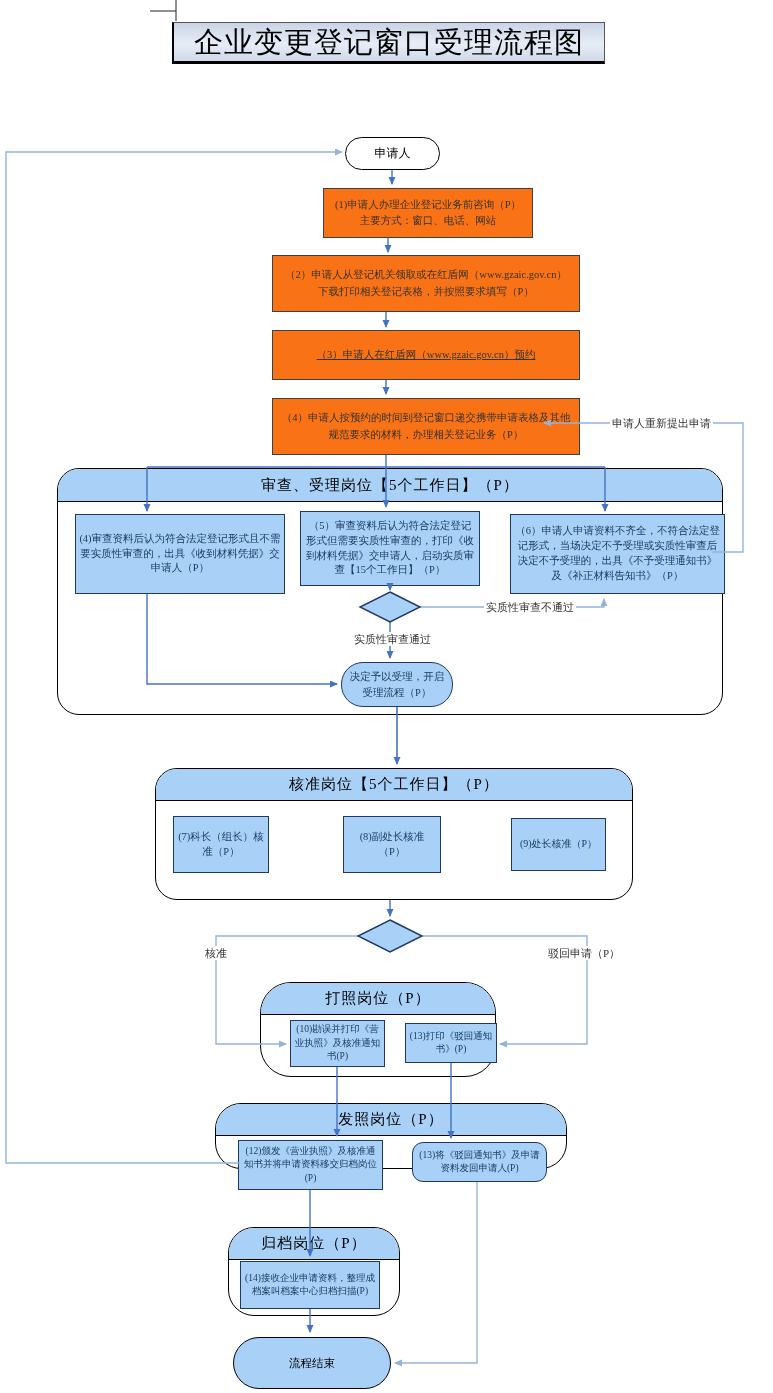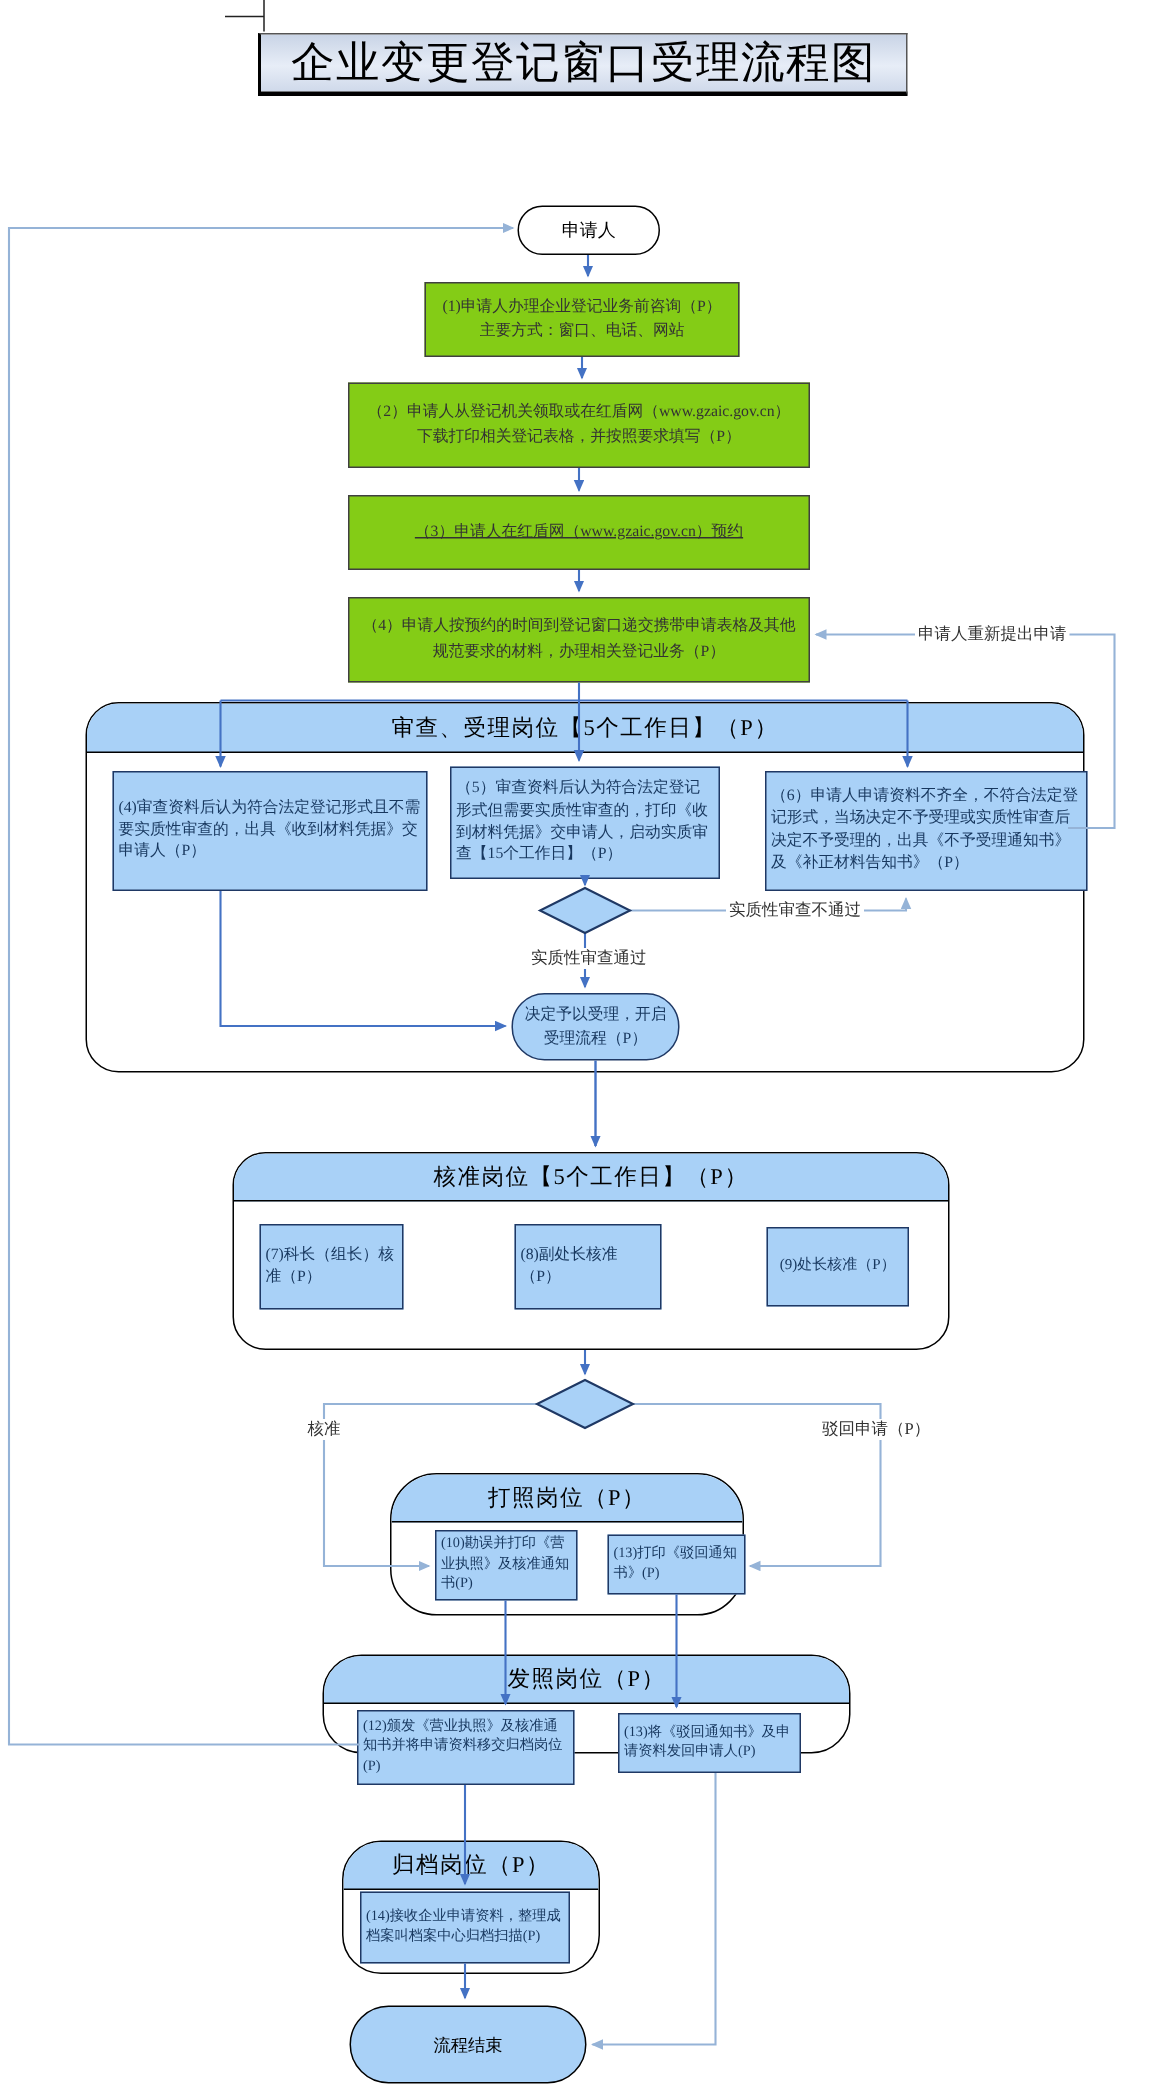--- a/index.html
+++ b/index.html
@@ -15,37 +15,37 @@
     font-size:29px;line-height:38px;text-align:center;letter-spacing:1px;white-space:nowrap;
   }
   .oval{
     position:absolute;z-index:2;display:flex;align-items:center;justify-content:center;
     text-align:center;box-sizing:border-box;
   }
   .start-oval{border:1.2px solid #000;border-radius:17px;background:#fff;font-size:12px;}
   .accept-oval{border:1.4px solid #1f3864;border-radius:22px;background:#a9d1f7;font-size:10.5px;color:#17375e;line-height:1.45;padding:2px 6px;}
   .end-oval{border:1.3px solid #000;border-radius:26px;background:#a9d1f7;font-size:11.5px;}
   .sbox{
-    position:absolute;z-index:2;background:#84cc16;border:1.2px solid #404040;
+    position:absolute;z-index:2;background:#f97316;border:1.2px solid #404040;
     display:flex;align-items:center;justify-content:center;text-align:center;
     font-size:10.5px;line-height:1.55;color:#333;white-space:pre-line;
-    padding:2px 7px;box-sizing:border-box;
+    padding:2px 7px;box-sizing:border-box;margin-left:40px;
   }
   .lane{
     position:absolute;z-index:1;border:1.3px solid #000;background:#fff;
     box-sizing:border-box;overflow:hidden;
   }
   .lane-header{
     background:#a9d1f7;border-bottom:1.3px solid #000;
     display:flex;align-items:center;justify-content:center;
     font-size:15px;letter-spacing:1px;
   }
   .nbox{
     position:absolute;z-index:2;background:#a9d1f7;border:1.4px solid #1f3864;
-    display:flex;align-items:center;justify-content:center;
+    display:flex;align-items:center;justify-content:center;text-align:center;
     font-size:10.5px;line-height:1.42;color:#17375e;padding:2px 3px;box-sizing:border-box;
   }
   .line-label{
     position:absolute;z-index:4;background:#fff;font-size:11px;color:#333;
     padding:0 2px;white-space:nowrap;line-height:14px;
   }
 </style>
 </head>
 <body>
 
@@ -79,21 +79,21 @@
   <div class="lane" style="left:260px;top:982px;width:236px;height:95px;border-radius:31px;">
     <div class="lane-header" style="height:31px;">打照岗位（P）</div>
   </div>
   <div class="nbox" style="left:290px;top:1020px;width:95px;height:47px;font-size:9.5px;">(10)勘误并打印《营业执照》及核准通知书(P)</div>
   <div class="nbox" style="left:405px;top:1023px;width:92px;height:40px;font-size:9.5px;">(13)打印《驳回通知书》(P)</div>
 
   <div class="lane" style="left:215px;top:1103px;width:352px;height:66px;border-radius:26px;">
     <div class="lane-header" style="height:31px;">发照岗位（P）</div>
   </div>
   <div class="nbox" style="left:238px;top:1140px;width:145px;height:50px;font-size:9.5px;font-family:Liberation Serif, serif;">(12)颁发《营业执照》及核准通知书并将申请资料移交归档岗位(P)</div>
-  <div class="nbox" style="left:412px;top:1142px;width:122px;height:40px;font-size:9.5px;">(13)将《驳回通知书》及申请资料发回申请人(P)</div>
+  <div class="nbox" style="left:412px;top:1142px;width:135px;height:40px;font-size:9.5px;border-radius:11px;">(13)将《驳回通知书》及申请资料发回申请人(P)</div>
 
   <div class="lane" style="left:228px;top:1227px;width:172px;height:89px;border-radius:26px;">
     <div class="lane-header" style="height:31px;">归档岗位（P）</div>
   </div>
   <div class="nbox" style="left:240px;top:1261px;width:140px;height:48px;font-size:9.5px;">(14)接收企业申请资料，整理成档案叫档案中心归档扫描(P)</div>
 
   <div class="oval end-oval" style="left:233px;top:1337px;width:158px;height:52px;">流程结束</div>
 
   <div class="line-label" style="left:610px;top:416px;">申请人重新提出申请</div>
   <div class="line-label" style="left:484px;top:600px;">实质性审查不通过</div>

